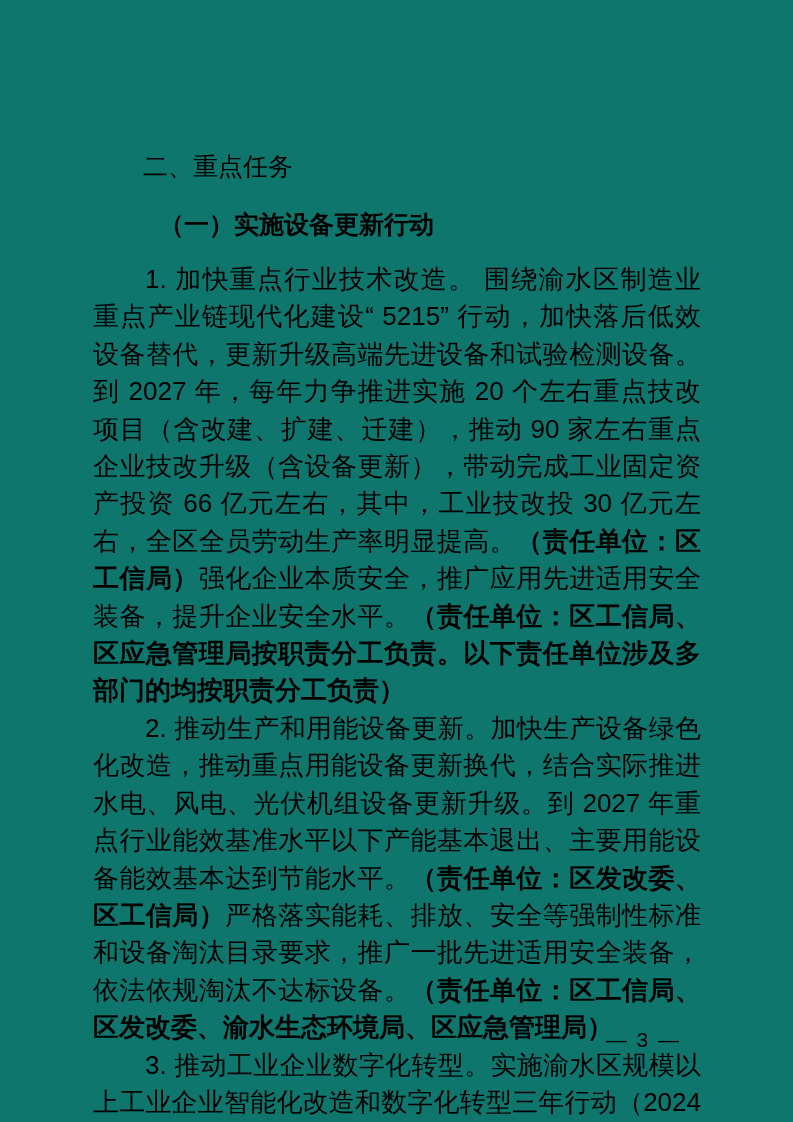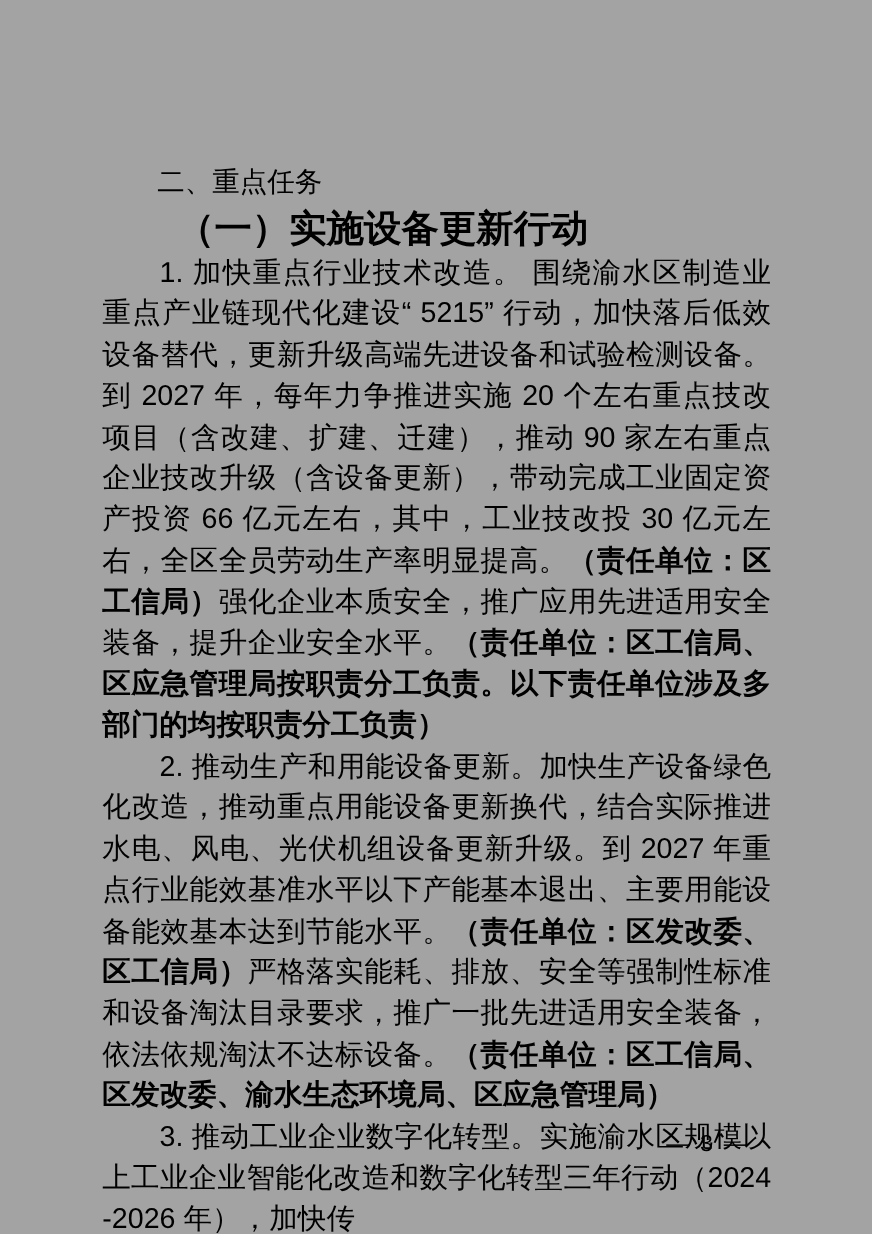--- a/index.html
+++ b/index.html
@@ -4,44 +4,44 @@
 <style>
   html, body {
     margin: 0;
     padding: 0;
     background: #ffffff;
   }
   .page {
     position: relative;
     width: 793px;
     height: 1122px;
-    background: #a3a3a3;
+    background: #0f766e;
     overflow: hidden;
     font-family: "Liberation Sans", "DejaVu Sans", sans-serif;
     color: #000000;
   }
   .content {
     position: absolute;
     left: 93px;
     top: 146px;
     width: 608px;
   }
   .h-section {
     font-size: 25px;
     font-weight: 400;
     line-height: 41px;
     text-indent: 2em;
     margin: 0;
   }
   .h-sub {
-    font-size: 34px;
+    font-size: 25px;
     font-weight: 700;
     line-height: 42px;
     text-indent: 2em;
-    margin: 0;
+    margin: 16px;
   }
   .para {
     font-size: 26px;
     font-weight: 400;
     line-height: 37.4px;
     text-align: justify;
     text-indent: 2em;
     margin: 0;
     word-break: break-all;
   }

